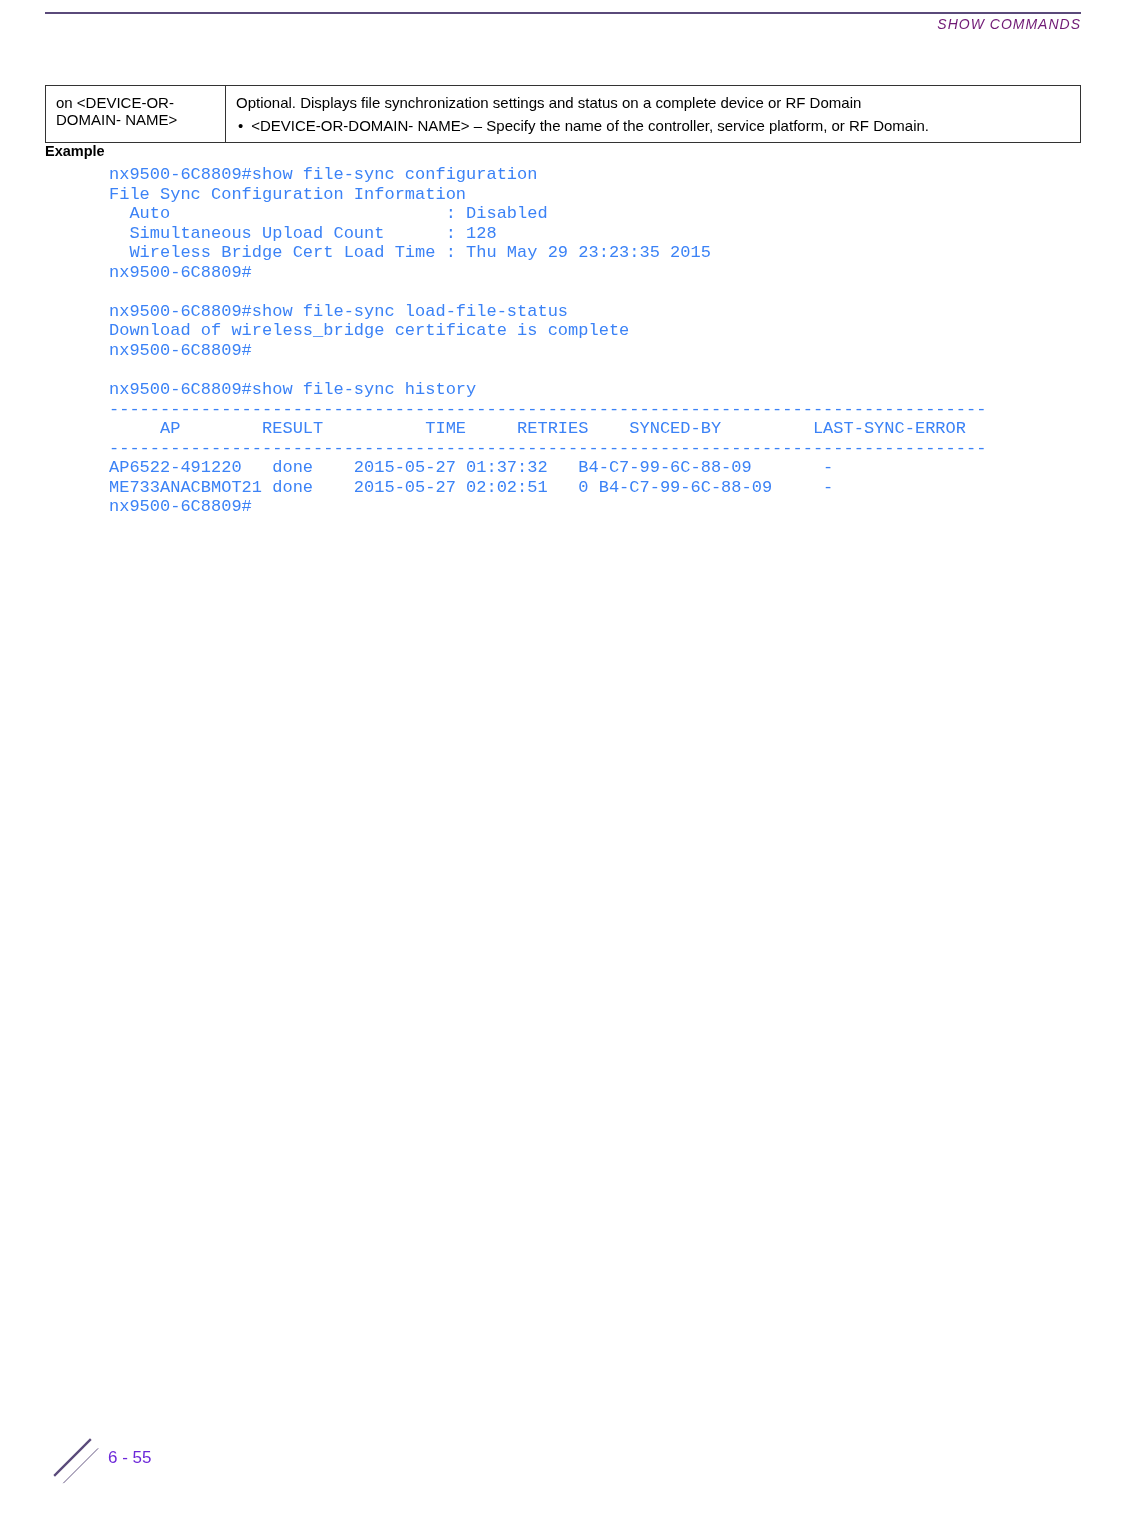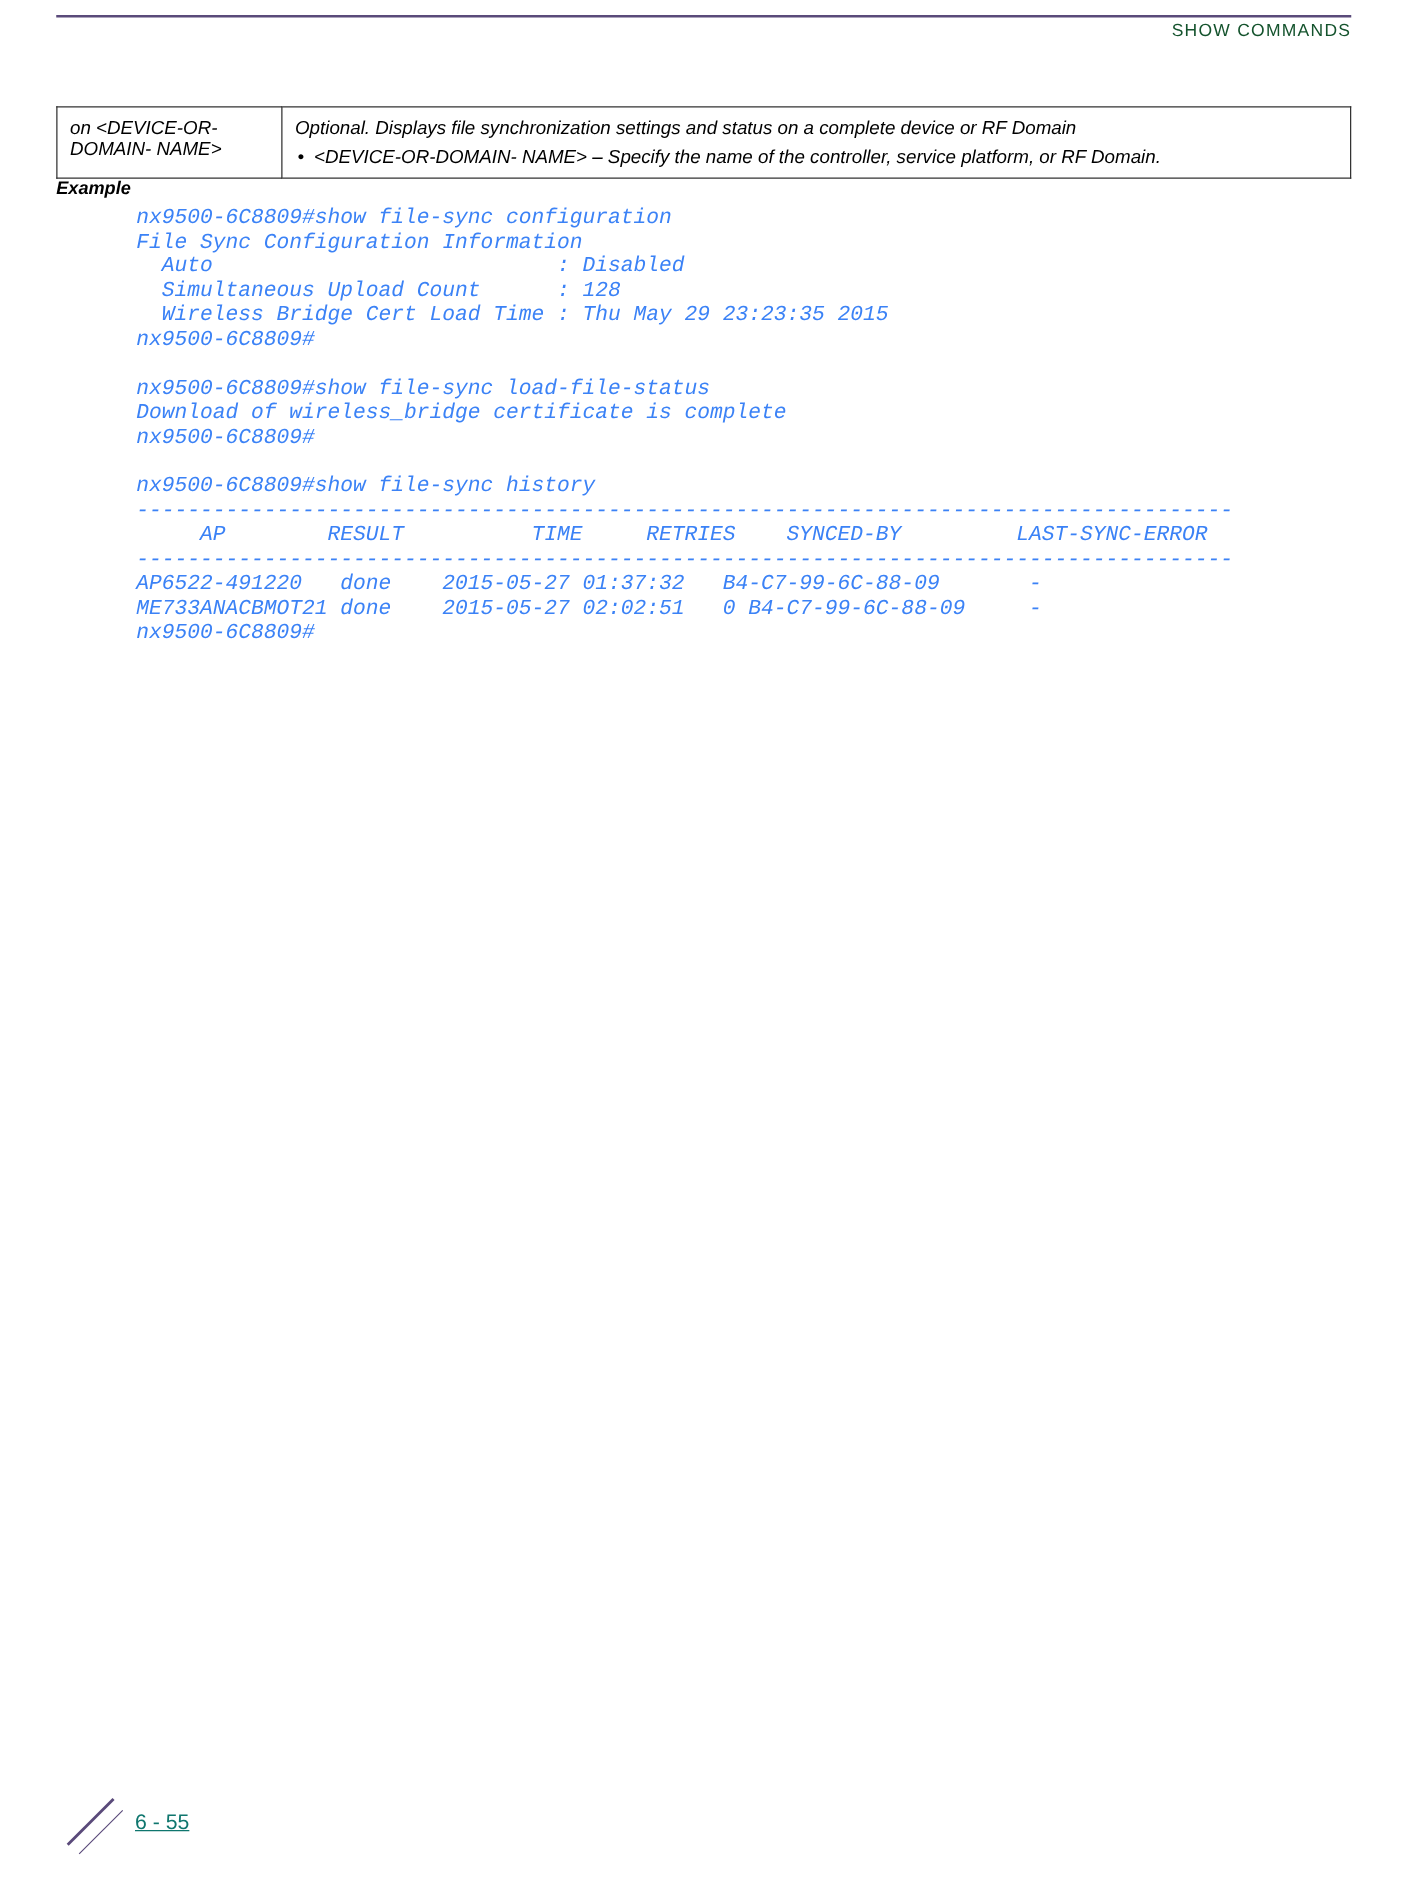--- a/index.html
+++ b/index.html
@@ -22,29 +22,29 @@
       right: 45px;
       height: 2px;
       background: #5a4a7a;
     }
     .header-text {
       position: absolute;
       top: 16px;
       right: 45px;
       font-size: 14px;
       letter-spacing: 1px;
-      color: #14532d;
+      color: #701a75;
       font-weight: 300;
+      font-style: italic;
     }
     .content {
       position: absolute;
       top: 85px;
       left: 45px;
       right: 45px;
-      font-style: italic;
     }
     table.param-table {
       width: 100%;
       border-collapse: collapse;
       font-size: 15px;
     }
     table.param-table td {
       border: 1px solid #333;
       padding: 8px 10px;
       vertical-align: top;
@@ -85,24 +85,23 @@
       font-size: 14px;
       color: #333;
       font-weight: 300;
     }
     .footer .page-box {
       display: flex;
       align-items: center;
       gap: 8px;
     }
     .footer .page-num {
-      color: #0f766e;
+      color: #6d28d9;
       font-size: 17px;
       font-weight: 400;
-      text-decoration: underline;
     }
     .footer svg {
       width: 55px;
       height: 55px;
     }
   </style>
 </head>
 <body>
 
 <div class="header-line"></div>

